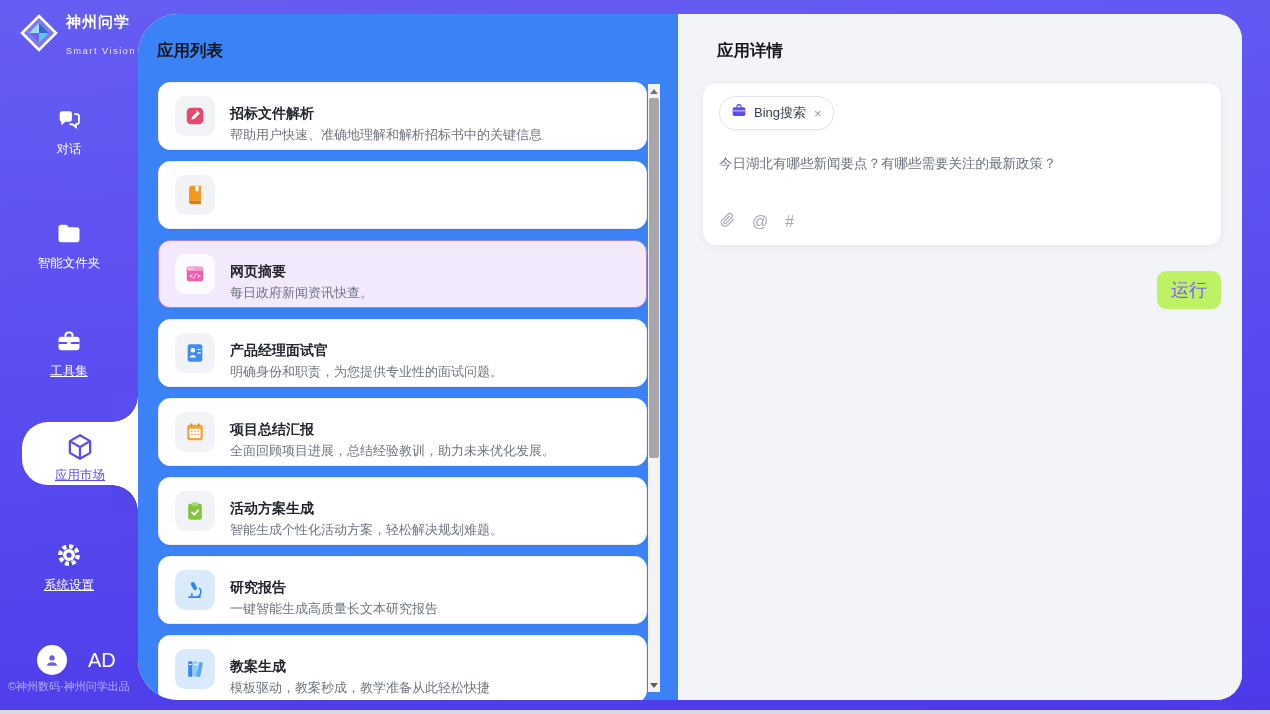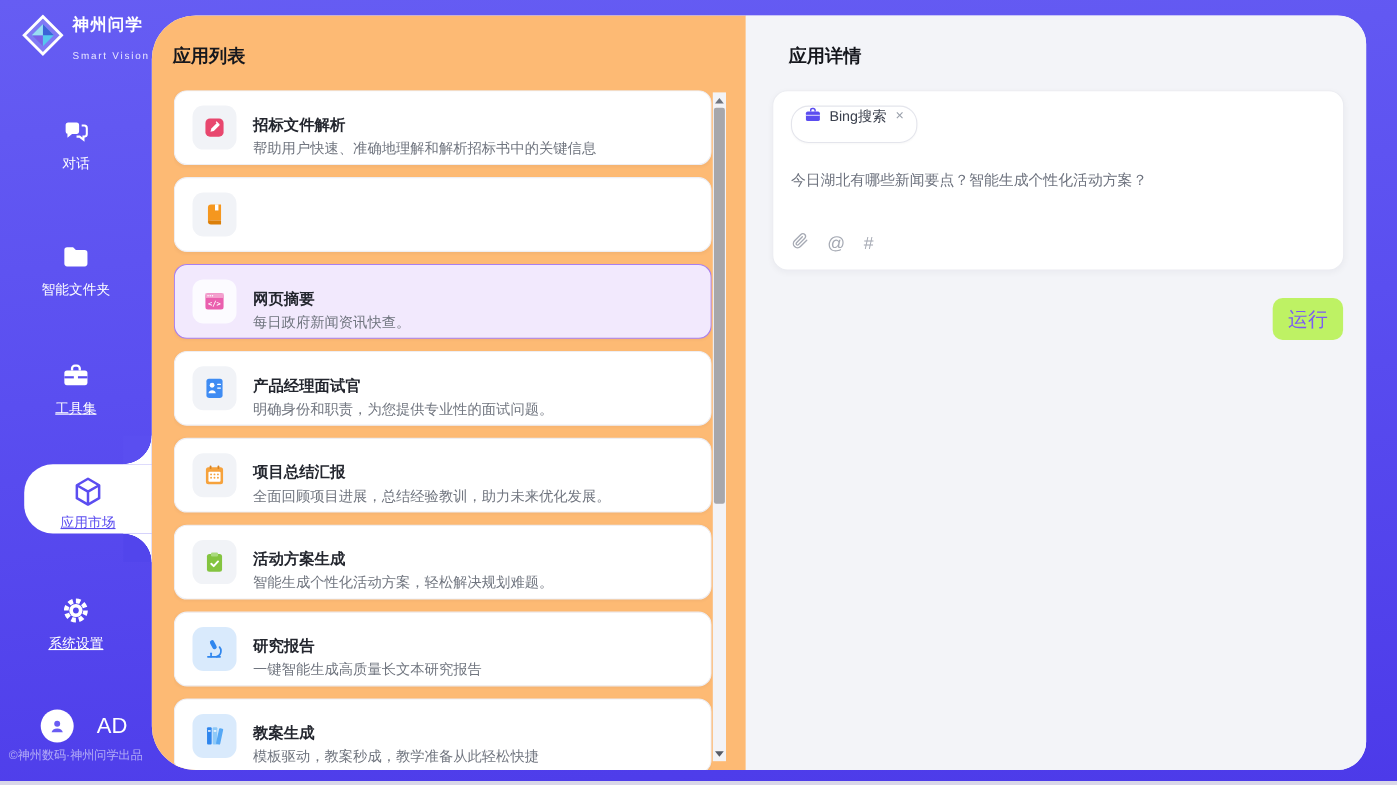--- a/index.html
+++ b/index.html
@@ -30,21 +30,21 @@
   .active-bubble svg{display:block;margin:9px auto 0;}
   .active-label{font-size:12.5px;color:#5b4df0;text-decoration:underline;margin-top:4px;}
   .user-row{position:absolute;top:645px;left:37px;display:flex;align-items:center;cursor:pointer;}
   .avatar-circle{width:30px;height:30px;border-radius:50%;background:#fff;display:flex;align-items:center;justify-content:center;}
   .user-name{color:#fff;font-size:20px;margin-left:21px;}
   .sidebar-footer{position:absolute;bottom:16px;left:8px;font-size:11px;color:rgba(255,255,255,.55);white-space:nowrap;}
 
   
   .container{position:absolute;left:138px;top:14px;width:1104px;height:686px;
     border-radius:40px 26px 26px 40px;overflow:hidden;display:flex;background:#fff;}
-  .left-panel{width:540px;background:#fdba74;position:relative;flex:none;}
+  .left-panel{width:540px;background:#3b82f6;position:relative;flex:none;}
   .right-panel{flex:1;background:#f3f4f8;position:relative;}
   .panel-title{position:absolute;top:26px;font-size:16.5px;font-weight:700;color:#15171d;}
 
   
   .cards{position:absolute;top:68px;left:20px;width:489px;bottom:0;overflow:hidden;}
   .card{box-sizing:border-box;height:68px;border:1px solid #eeeef3;border-radius:12px;background:#fff;
     display:flex;align-items:center;padding:0 14px 0 16px;margin-bottom:11px;
     box-shadow:0 1px 3px rgba(20,20,40,.04);cursor:pointer;}
   .card.selected{background:#f2e9fd;border:1px solid #a87ff0;}
   .tile{width:40px;height:40px;border-radius:10px;background:#f1f3f7;display:flex;align-items:center;
@@ -61,21 +61,21 @@
   .sb-up{top:0;}
   .sb-down{bottom:0;}
   .tri-up{width:0;height:0;border-left:4px solid transparent;border-right:4px solid transparent;border-bottom:5px solid #70757f;}
   .tri-down{width:0;height:0;border-left:4px solid transparent;border-right:4px solid transparent;border-top:5px solid #565b66;}
   .sb-thumb{position:absolute;left:1px;top:14px;width:10px;height:360px;background:#a7a7ab;border-radius:2px;cursor:pointer;}
 
   
   .detail-card{position:absolute;top:68px;left:24px;width:520px;height:164px;box-sizing:border-box;
     background:#fff;border:1px solid #ebecf1;border-radius:14px;padding:13px 16px;
     box-shadow:0 2px 6px rgba(30,30,60,.04);}
-  .chip{display:inline-flex;gap:7px;height:32px;padding:0 11px;border:1px solid #e4e5ec;
+  .chip{display:inline-flex;align-items:center;gap:7px;height:32px;padding:0 11px;border:1px solid #e4e5ec;
     border-radius:16px;background:#fff;box-shadow:0 1px 2px rgba(0,0,0,.03);cursor:pointer;}
   .chip-label{font-size:13px;color:#3c414e;}
   .chip-close{font-size:13px;color:#9aa0ab;margin-left:1px;cursor:pointer;}
   .prompt{margin-top:24px;font-size:13.5px;color:#6d727e;line-height:1.5;cursor:text;}
   .attach-row{position:absolute;left:17px;bottom:13px;display:flex;align-items:center;gap:17px;color:#a6aab4;}
   .attach-glyph{font-size:16px;line-height:1;cursor:pointer;}
   .run-row{position:absolute;top:257px;right:21px;}
   .run-btn{background:#bef264;color:#7a5bf6;font-size:18px;padding:7px 14px;border-radius:9px;border:none;
     cursor:pointer;font-family:inherit;}
 </style>
@@ -318,21 +318,21 @@
           <svg width="16" height="16" viewBox="0 0 24 24">
             <rect x="2.5" y="6.5" width="19" height="13" rx="2.5" fill="#5b4df0"></rect>
             <path d="M9 6.5V5a2.4 2.4 0 0 1 2.4-2.4h1.2A2.4 2.4 0 0 1 15 5v1.5" stroke="#5b4df0" stroke-width="2" fill="none"></path>
             <rect x="2.5" y="11" width="19" height="1.6" fill="#cdc6fa"></rect>
           </svg>
         </span>
         <span class="chip-label">Bing搜索</span>
         <span class="chip-close">×</span>
       </span>
 
-      <div class="prompt">今日湖北有哪些新闻要点？智能生成个性化活动方案？</div>
+      <div class="prompt">今日湖北有哪些新闻要点？有哪些需要关注的最新政策？</div>
 
       <div class="attach-row">
         <span>
           <svg width="15" height="16" viewBox="0 0 24 24">
             <path d="M21.44 11.05l-9.19 9.19a6 6 0 0 1-8.49-8.49l9.19-9.19a4 4 0 1 1 5.66 5.66l-9.2 9.19a2 2 0 0 1-2.83-2.83l8.49-8.48" fill="none" stroke="#a6aab4" stroke-width="2" stroke-linecap="round" stroke-linejoin="round"></path>
           </svg>
         </span>
         <span class="attach-glyph">@</span>
         <span class="attach-glyph">#</span>
       </div>

